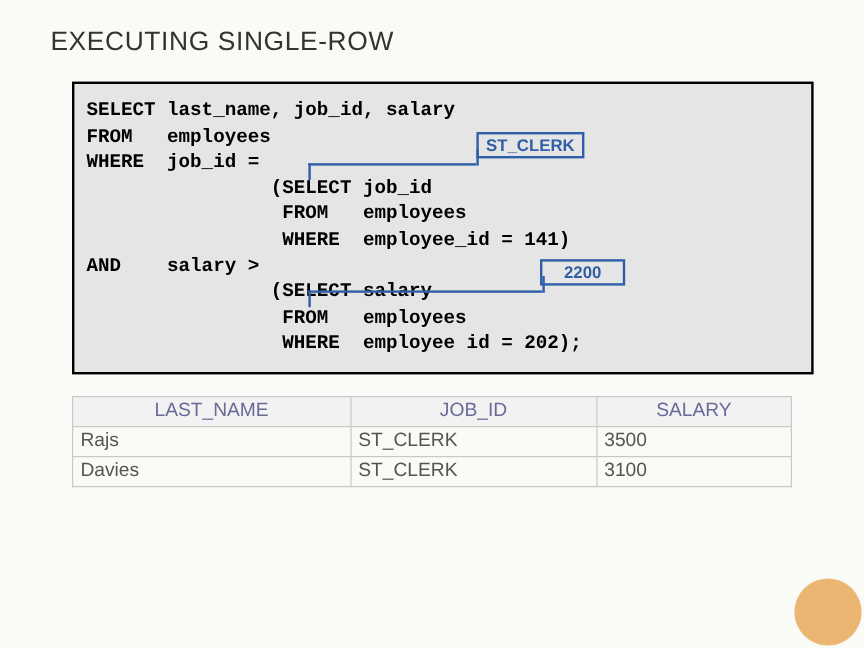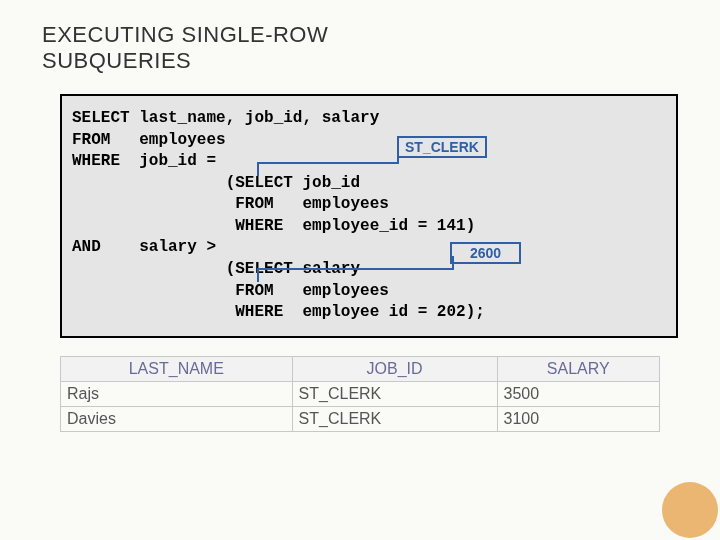--- a/index.html
+++ b/index.html
@@ -142,38 +142,37 @@
     border-radius: 50%;
     background: #e8a85a;
     opacity: 0.85;
   }
 </style>
 </head>
 <body>
 
 <div class="title">
   <span>EXECUTING SINGLE-ROW</span><br>
-  <span>SUBQUERIES</span>
 </div>
 
 <div class="code-block">
 <pre>SELECT last_name, job_id, salary</pre>
 <pre>FROM   employees</pre>
 <pre>WHERE  job_id =</pre>
 <pre>                (SELECT job_id</pre>
 <pre>                 FROM   employees</pre>
 <pre>                 WHERE  employee_id = 141)</pre>
 <pre>AND    salary &gt;</pre>
 <pre>                (SELECT salary</pre>
 <pre>                 FROM   employees</pre>
 <pre>                 WHERE  employee id = 202);</pre>
 
   <div class="annot annot-stclerk">ST_CLERK</div>
   <div class="arrow a1"></div>
-  <div class="annot annot-2600">2600</div>
+  <div class="annot annot-2600">2200</div>
   <div class="arrow a2"></div>
 </div>
 
 <table class="result-table">
   <thead>
     <tr>
       <th>LAST_NAME</th>
       <th>JOB_ID</th>
       <th>SALARY</th>
     </tr>

